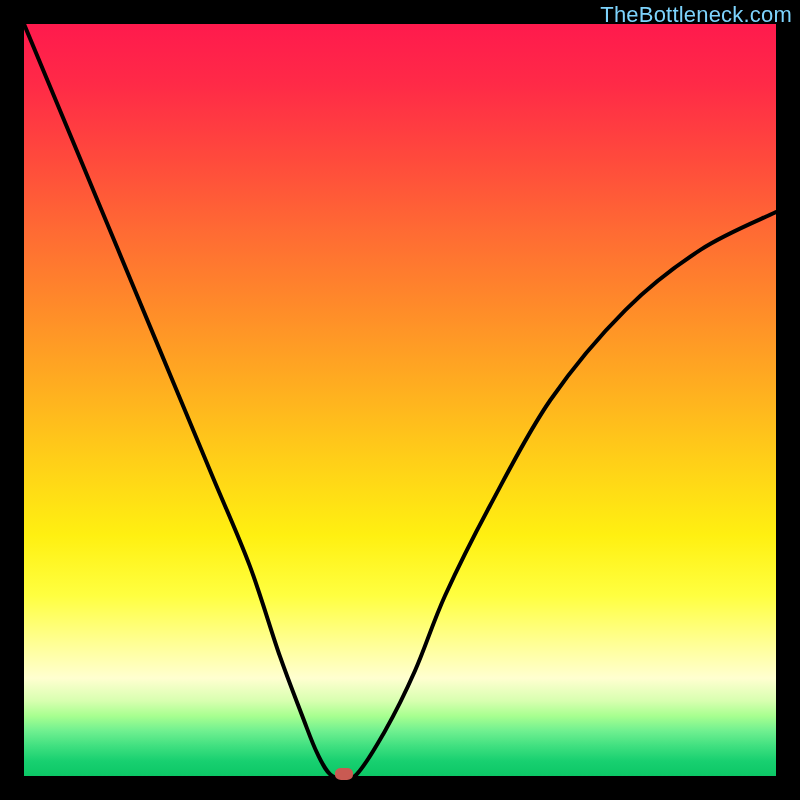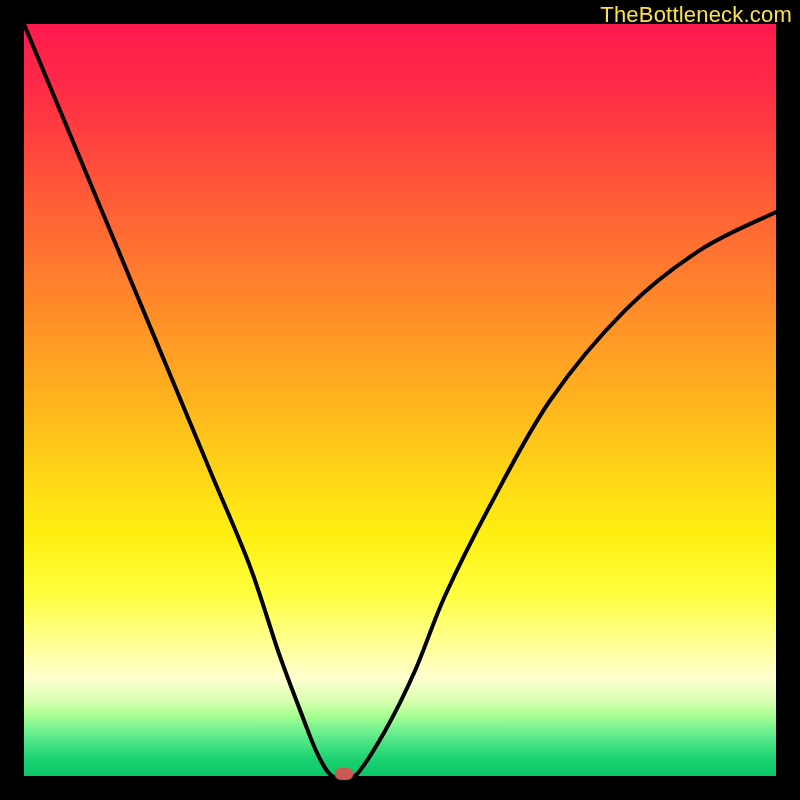--- a/index.html
+++ b/index.html
@@ -39,21 +39,21 @@
       #a8ff90 92%,
       #70f090 94%,
       #40e080 96%,
       #18d070 98%,
       #0cc766 100%);
   }
   .watermark {
     position: absolute;
     top: 2px;
     right: 8px;
-    color: #fde047;
+    color: #7dd3fc;
     font-size: 22px;
     font-weight: 500;
     letter-spacing: 0.2px;
     user-select: none;
   }
   svg.curve {
     position: absolute;
     left: 0;
     top: 0;
     width: 752px;

